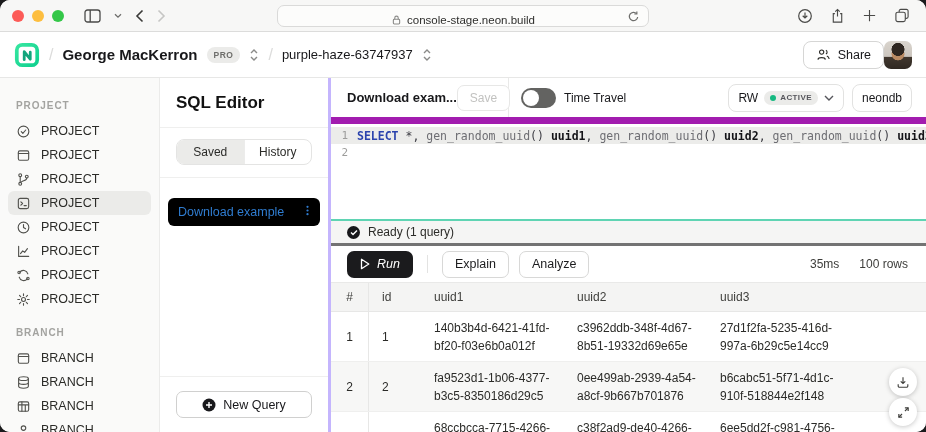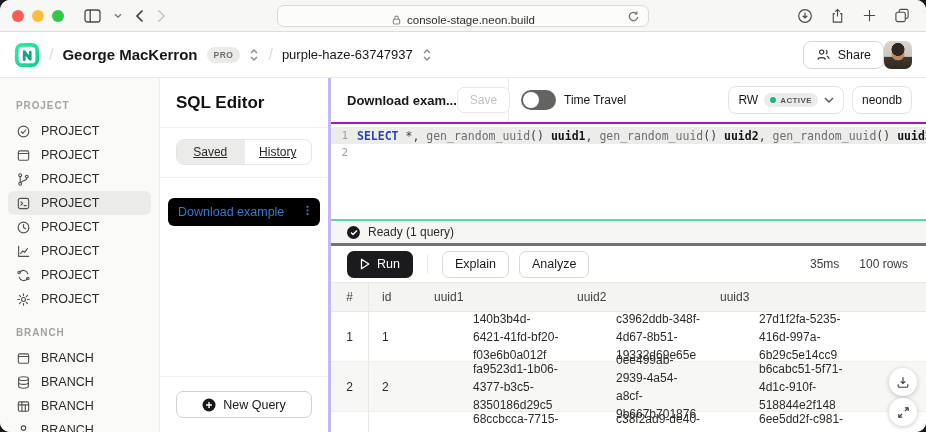--- a/index.html
+++ b/index.html
@@ -42,31 +42,31 @@
   .side-item{display:flex;align-items:center;gap:10px;height:24px;padding:0 8px;border-radius:6px;font-size:12.5px;color:#2b2b28;cursor:default;}
   .side-item[data-state="active"]{background:#ebebe9;font-weight:500;}
   .side-ic{width:15px;height:15px;flex:none;display:flex;align-items:center;justify-content:center;}
   .side-ic svg{display:block;}
 
   
   .mid{width:171px;flex:none;background:#fff;border-right:3px solid #c4b5fd;display:flex;flex-direction:column;}
   .mid-title{height:50px;flex:none;display:flex;align-items:center;padding:0 16px;font-size:17px;font-weight:700;color:#111;border-bottom:1px solid #efefee;}
   .mid-tabs{padding:11px 16px 12px;border-bottom:1px solid #efefee;flex:none;}
   .seg{display:flex;height:26px;border:1px solid #e4e4e3;border-radius:8px;overflow:hidden;background:#fff;}
-  .seg-btn{flex:1;display:flex;align-items:center;justify-content:center;font-size:12px;color:#2b2b28;text-decoration:underline;}
+  .seg-btn{flex:1;display:flex;align-items:center;justify-content:center;font-size:12px;color:#2b2b28;}
   .seg-btn + .seg-btn{border-left:1px solid #ececeb;}
   .seg-btn[data-state="active"]{background:#ebebe9;font-weight:500;}
   .mid-list{flex:1;padding:20px 8px 0;}
   .q-item{display:flex;align-items:center;justify-content:space-between;height:28px;padding:0 6px 0 10px;background:#000000;border-radius:6px;font-size:12.5px;color:#2f7cd0;}
   .mid-footer{border-top:1px solid #efefee;padding:14px 16px;flex:none;}
   .new-query{width:100%;height:27px;border:1px solid #d0d0cf;border-radius:7px;background:#fff;display:flex;align-items:center;justify-content:center;gap:7px;font-size:12.5px;font-weight:500;color:#18181b;}
 
   
   .right{flex:1;min-width:0;display:flex;flex-direction:column;background:#fff;position:relative;}
-  .ed-toolbar{height:46px;flex:none;display:flex;align-items:stretch;border-bottom:2px solid #a21caf;}
+  .ed-toolbar{height:46px;flex:none;display:flex;align-items:stretch;border-bottom:7px solid #a21caf;}
   .ed-left{width:178px;flex:none;display:flex;align-items:center;justify-content:space-between;padding:0 14px 0 16px;border-right:1px solid #e9e9e8;}
   .q-title{font-size:13px;font-weight:700;color:#18181b;white-space:nowrap;}
   .save-btn{height:26px;padding:0 12px;border:1px solid #e7e7e6;border-radius:7px;background:#fff;color:#c2c2c0;font-size:12px;}
   .ed-right{flex:1;display:flex;align-items:center;gap:8px;padding:0 14px 0 12px;white-space:nowrap;}
   .toggle{width:35px;height:20px;border-radius:10px;background:#636361;position:relative;flex:none;}
   .knob{position:absolute;left:2px;top:2px;width:16px;height:16px;border-radius:50%;background:#fff;}
   .tt-label{font-size:12px;font-weight:500;color:#18181b;}
   .dd-group{margin-left:auto;display:flex;gap:8px;}
   .dd{height:28px;border:1px solid #e2e2e1;border-radius:8px;background:#fff;display:flex;align-items:center;gap:6px;padding:0 9px;font-size:12px;color:#18181b;}
   .pill{background:#ebebe9;border-radius:9px;padding:2.5px 6px;font-size:8px;font-weight:700;letter-spacing:.4px;color:#55555b;display:flex;align-items:center;gap:4px;}
@@ -83,34 +83,34 @@
   .tk[data-c="pl"]{color:#3c3c43;}
   .tk[data-c="num"]{color:#2b43ad;}
   .tk[data-c="id"]{color:#2b43ad;font-weight:bold;}
   .tk[data-c="col"]{color:#141418;font-weight:bold;}
   .teal-divider{height:2px;flex:none;background:#5fd4b3;}
 
   
   .status{height:25px;flex:none;background:#f5f5f4;border-bottom:3px solid #737373;display:flex;align-items:center;gap:8px;padding:0 16px;font-size:12px;color:#2b2b28;}
   .check-badge{width:13px;height:13px;border-radius:50%;background:#18181b;display:flex;align-items:center;justify-content:center;flex:none;}
   .actions{height:36px;flex:none;display:flex;align-items:center;padding:0 16px;gap:10px;}
-  .run-btn{height:27px;padding:0 13px;background:#1b1b1d;color:#fff;border:none;border-radius:7px;display:flex;align-items:center;gap:7px;font-size:12.5px;font-weight:500;}
+  .run-btn{height:27px;padding:0 13px;background:#1b1b1d;color:#fff;border:none;border-radius:7px;display:flex;align-items:center;gap:7px;font-size:12.5px;font-weight:500;font-style:italic;}
   .v-sep{width:1px;height:18px;background:#e3e3e2;margin:0 4px;}
   .btn-outline{height:27px;padding:0 12px;border:1px solid #d8d8d7;border-radius:7px;background:#fff;font-size:12.5px;font-weight:500;color:#1c1c1e;}
   .meta{margin-left:auto;display:flex;gap:20px;font-size:12px;color:#3d3d3a;padding-right:2px;}
 
   
   .table{flex:1;overflow:hidden;font-size:12px;}
   .t-head{display:flex;height:30px;background:#f4f4f3;border-top:1px solid #e9e9e8;border-bottom:1px solid #e7e7e6;align-items:stretch;color:#3f3f3c;font-weight:500;}
   .t-rows .t-row{display:flex;height:50px;border-bottom:1px solid #efefee;align-items:stretch;color:#2b2b28;}
   .t-rows .t-row:nth-child(even){background:#f7f7f6;}
   .c-num{width:38px;flex:none;border-right:1px solid #e7e7e6;display:flex;align-items:center;justify-content:center;}
   .c-id{width:63px;flex:none;display:flex;align-items:center;padding-left:13px;}
   .c-uuid{width:143px;flex:none;display:flex;align-items:center;padding-right:16px;padding-left:2px;line-height:1.5;}
-  .c-uuid span{word-break:normal;overflow-wrap:break-word;margin-left:39px;}
+  .c-uuid span{word-break:normal;overflow-wrap:break-word;}
 
   
   .fab{position:absolute;right:9px;width:28px;height:28px;border-radius:50%;background:#fff;box-shadow:0 1px 5px rgba(0,0,0,.22);display:flex;align-items:center;justify-content:center;}
   .fab-download{top:290px;}
   .fab-expand{top:320px;}
 </style>
 </head>
 <body>
 
 <div class="window">

